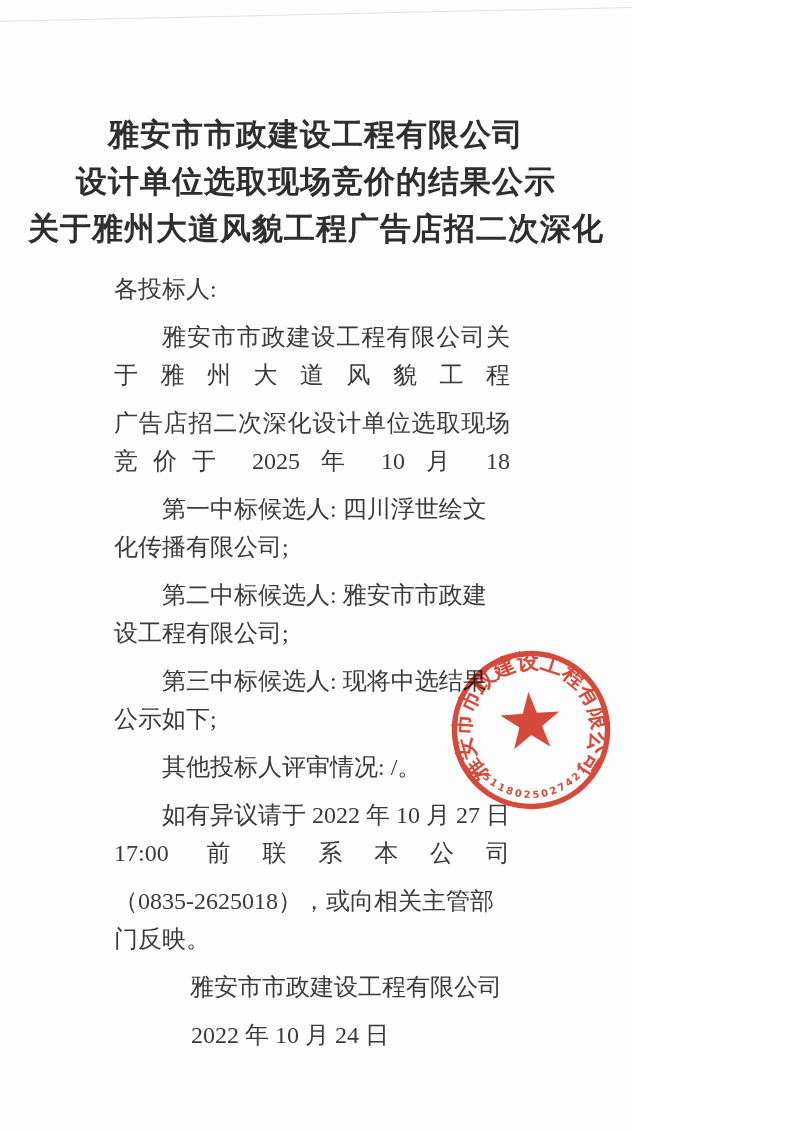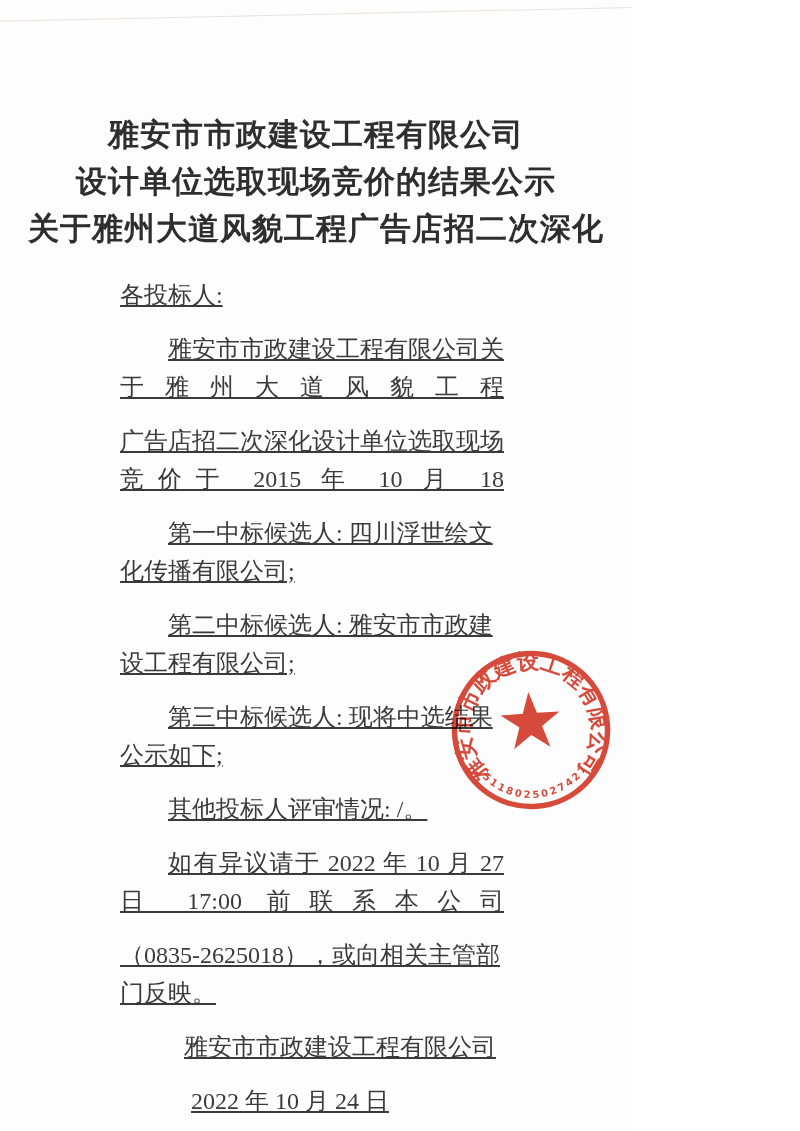--- a/index.html
+++ b/index.html
@@ -31,21 +31,21 @@
     color: #2e2e2e;
     letter-spacing: 1px;
   }
   .doc-body {
     margin-left: 104px;
     margin-right: 112px;
     padding-top: 8px;
     font-size: 24px;
     line-height: 38px;
   }
-  .doc-body p { margin:16px;text-decoration:underline; }
+  .doc-body p { margin:10px; }
   .line { text-align: left; }
   .indent { text-indent: 48px; }
   .stretch { text-align: justify; text-align-last: justify; }
   .results-block { margin-top: 6px; }
   .para2-block { margin-top: 2px; }
   .closing-line { margin-top: 2px; }
   .sig-line { margin-top: 36px; text-align: right; padding-right: 8px; }
   .date-line { text-align: center; padding-right: 44px; }
   
   .seal {
@@ -70,21 +70,21 @@
   <div class="title-block">
     <div>雅安市市政建设工程有限公司</div>
     <div>设计单位选取现场竞价的结果公示</div>
     <div>关于雅州大道风貌工程广告店招二次深化</div>
   </div>
 
   <div class="doc-body">
     <p class="line">各投标人:</p>
 
     <p class="line indent stretch">雅安市市政建设工程有限公司关于雅州大道风貌工程</p>
-    <p class="line stretch">广告店招二次深化设计单位选取现场竞价于 2015 年 10 月 18</p>
+    <p class="line stretch">广告店招二次深化设计单位选取现场竞价于 2025 年 10 月 18</p>
 
     <div class="results-block">
       <p class="line indent">第一中标候选人: 四川浮世绘文化传播有限公司;</p>
       <p class="line indent">第二中标候选人: 雅安市市政建设工程有限公司;</p>
       <p class="line indent">第三中标候选人: 现将中选结果公示如下;</p>
       <p class="line indent">其他投标人评审情况: /。</p>
     </div>
 
     <div class="para2-block">
       <p class="line indent stretch">如有异议请于 2022 年 10 月 27 日 17:00 前联系本公司</p>

